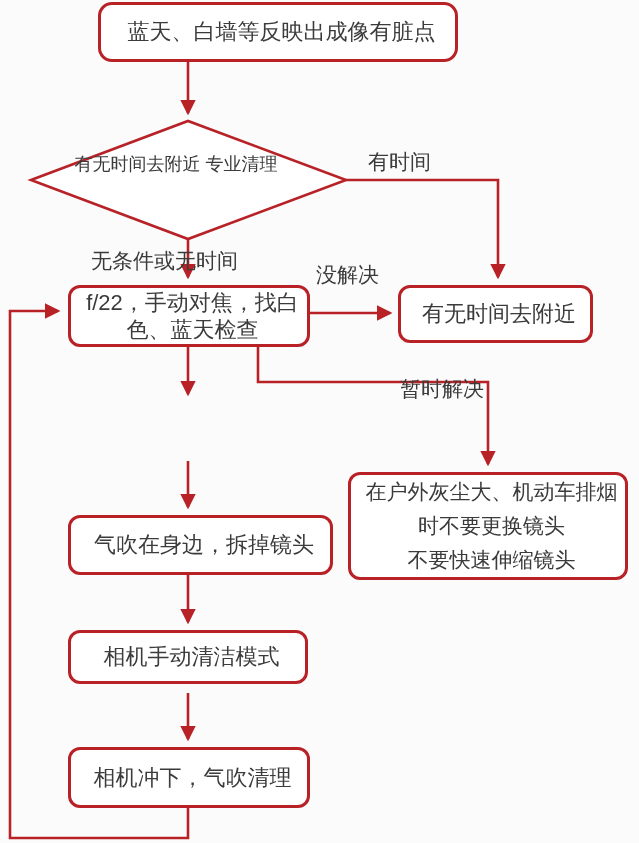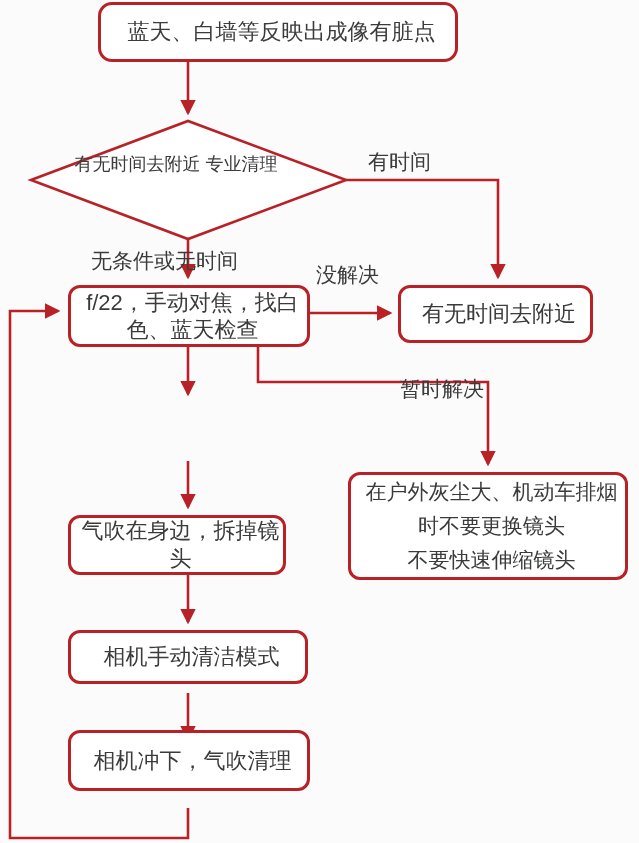--- a/index.html
+++ b/index.html
@@ -110,29 +110,29 @@
   <div class="node" style="left:68px;top:285px;width:242px;height:62px;line-height:27px;">
     <span class="ln">f/22，手动对焦，找白</span>
     <span class="ln">色、蓝天检查</span>
   </div>
 
   <div class="node" style="left:398px;top:285px;width:195px;height:58px;">
     <span class="ln">有无时间去附近</span>
   </div>
 
 
-  <div class="node" style="left:68px;top:515px;width:218px;height:60px;">
+  <div class="node" style="left:68px;top:515px;width:265px;height:60px;">
     <span class="ln">气吹在身边，拆掉镜头</span>
   </div>
 
   <div class="node" style="left:68px;top:630px;width:240px;height:54px;">
     <span class="ln">相机手动清洁模式</span>
   </div>
 
-  <div class="node" style="left:68px;top:730px;width:242px;height:61px;">
+  <div class="node" style="left:68px;top:747px;width:242px;height:61px;">
     <span class="ln">相机冲下，气吹清理</span>
   </div>
 
   <div class="node outdoor" style="left:348px;top:472px;width:280px;height:108px;">
     <span class="ln">在户外灰尘大、机动车排烟</span>
     <span class="ln">时不要更换镜头</span>
     <span class="ln">不要快速伸缩镜头</span>
   </div>
 
   <div class="label" style="left:368px;top:148px;">有时间</div>

